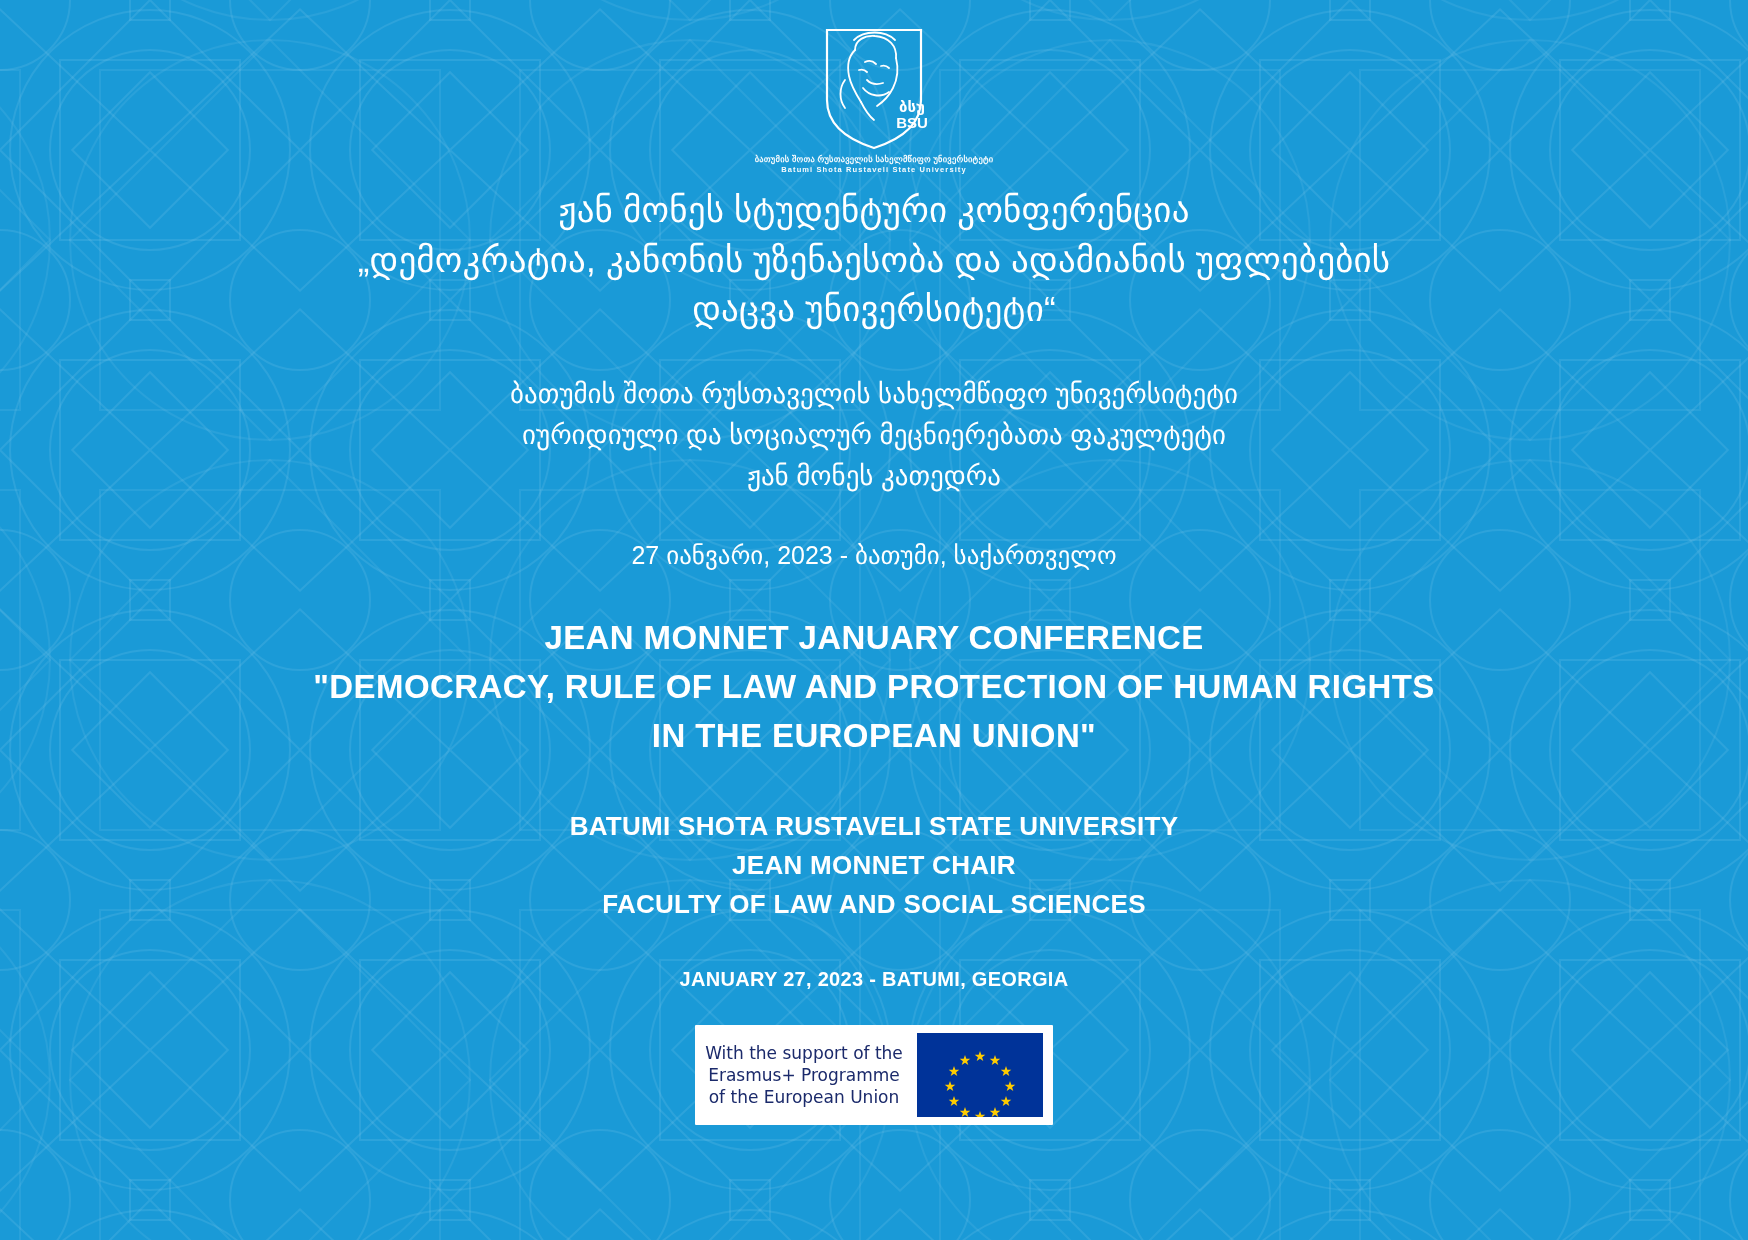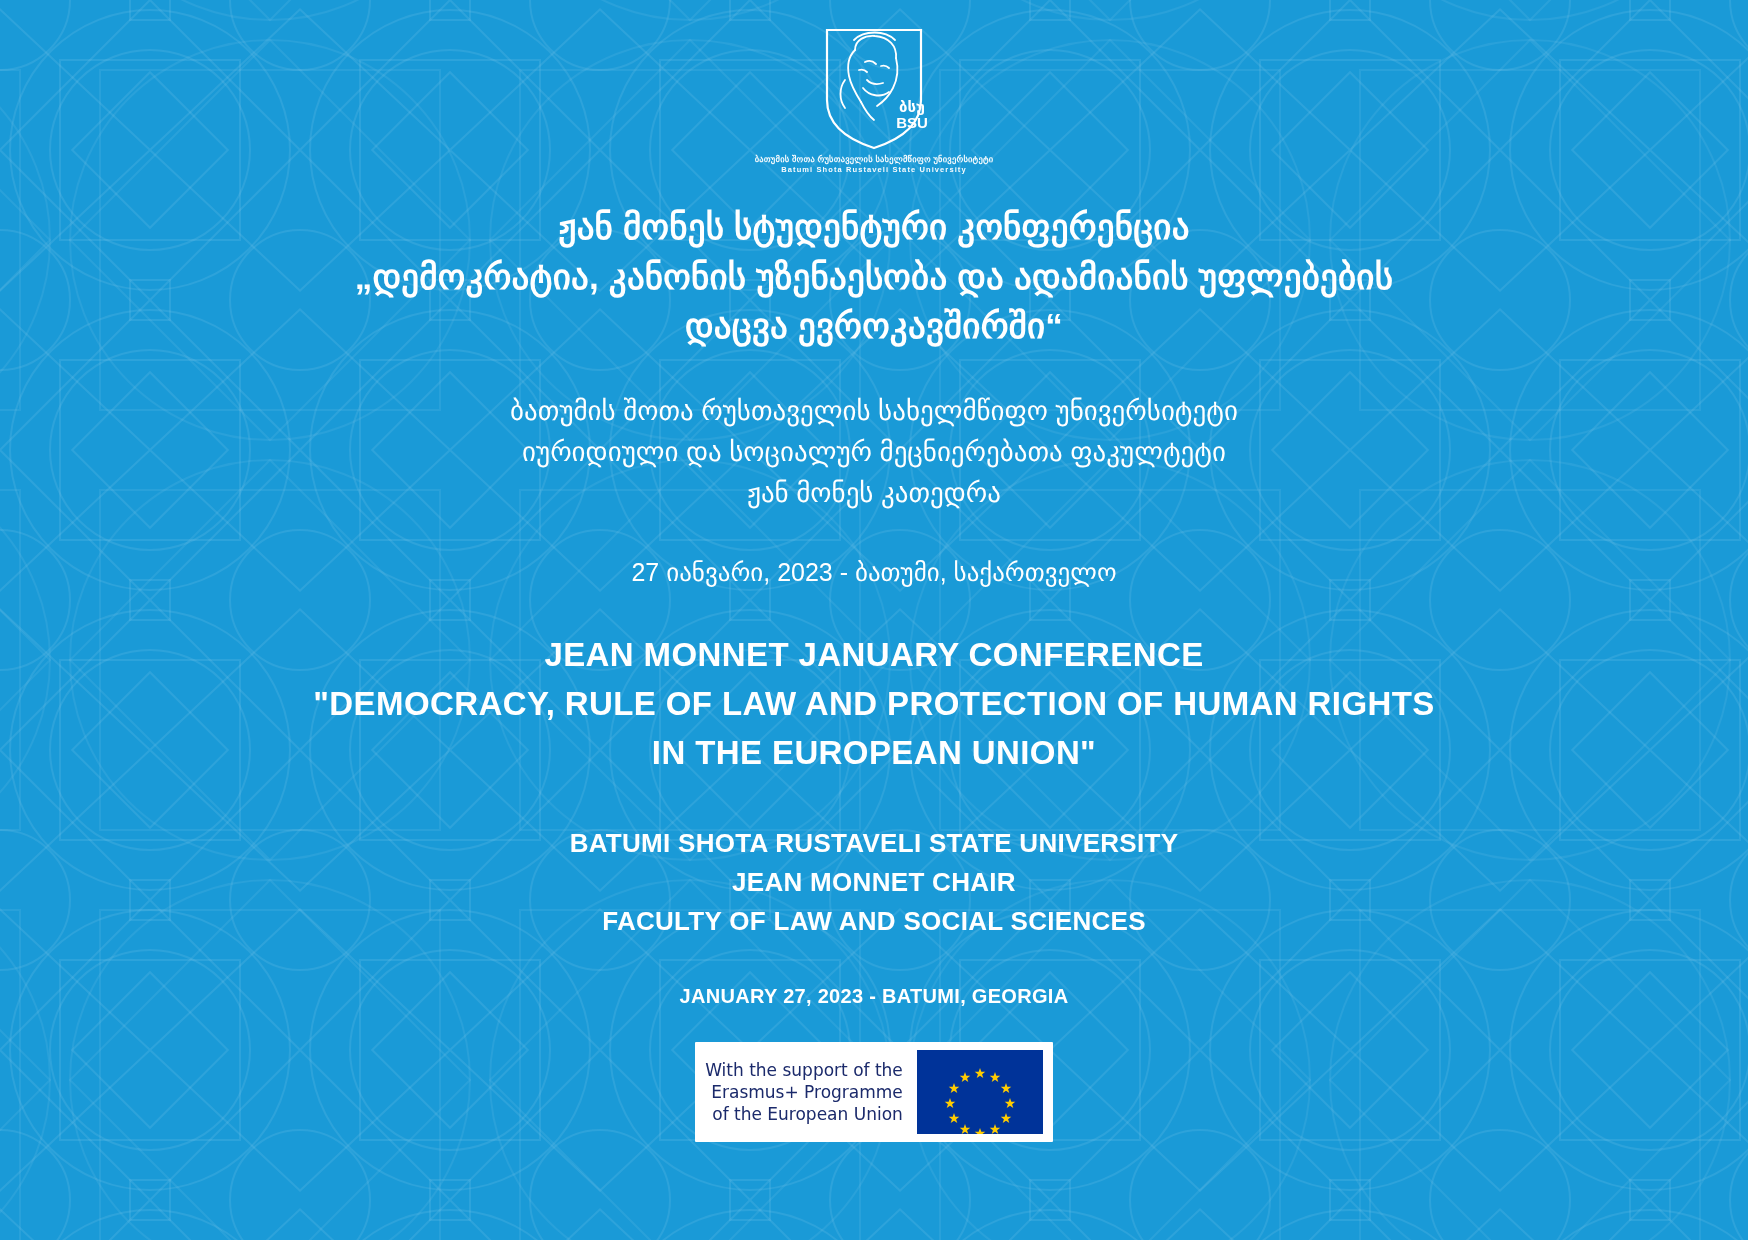--- a/index.html
+++ b/index.html
@@ -64,24 +64,24 @@
     font-weight: bold;
     white-space: nowrap;
   }
   .logo-caption .line2 {
     letter-spacing: 1.1px;
     font-size: 7.5px;
   }
 
   
   .ka-title {
-    margin-top: 28px;
+    margin-top: 11px;
     font-size: 35px;
     line-height: 1.42;
-    font-weight: bold;
+    font-weight: normal;
     letter-spacing: 0.2px;
     max-width: 1420px;
   }
   .ka-title div { white-space: nowrap; }
 
   .ka-affil {
     margin-top: 40px;
     font-size: 27px;
     line-height: 1.52;
     font-weight: normal;
@@ -127,21 +127,21 @@
     display: flex;
     align-items: center;
     padding: 8px 10px;
     gap: 14px;
     border-radius: 1px;
   }
   .support-text {
     color: #1b2a6b;
     font-size: 17px;
     line-height: 1.3;
-    text-align: right;
+    text-align: center;
     font-family: "DejaVu Sans", sans-serif;
   }
   .eu-flag {
     width: 126px;
     height: 84px;
     background: #003399;
     position: relative;
   }
 </style>
 </head>
@@ -208,21 +208,21 @@
       </div>
       <div class="logo-caption">
         <div>ბათუმის შოთა რუსთაველის სახელმწიფო უნივერსიტეტი</div>
         <div class="line2">Batumi Shota Rustaveli State University</div>
       </div>
     </div>
 
     <div class="ka-title">
       <div>ჟან მონეს სტუდენტური კონფერენცია</div>
       <div>„დემოკრატია,  კანონის უზენაესობა და ადამიანის უფლებების</div>
-      <div>დაცვა ევროკავშირში“</div>
+      <div>დაცვა უნივერსიტეტი“</div>
     </div>
 
     <div class="ka-affil">
       <div>ბათუმის შოთა რუსთაველის სახელმწიფო უნივერსიტეტი</div>
       <div>იურიდიული და სოციალურ მეცნიერებათა ფაკულტეტი</div>
       <div>ჟან მონეს კათედრა</div>
     </div>
 
     <div class="ka-date">27 იანვარი, 2023 - ბათუმი, საქართველო</div>
 

